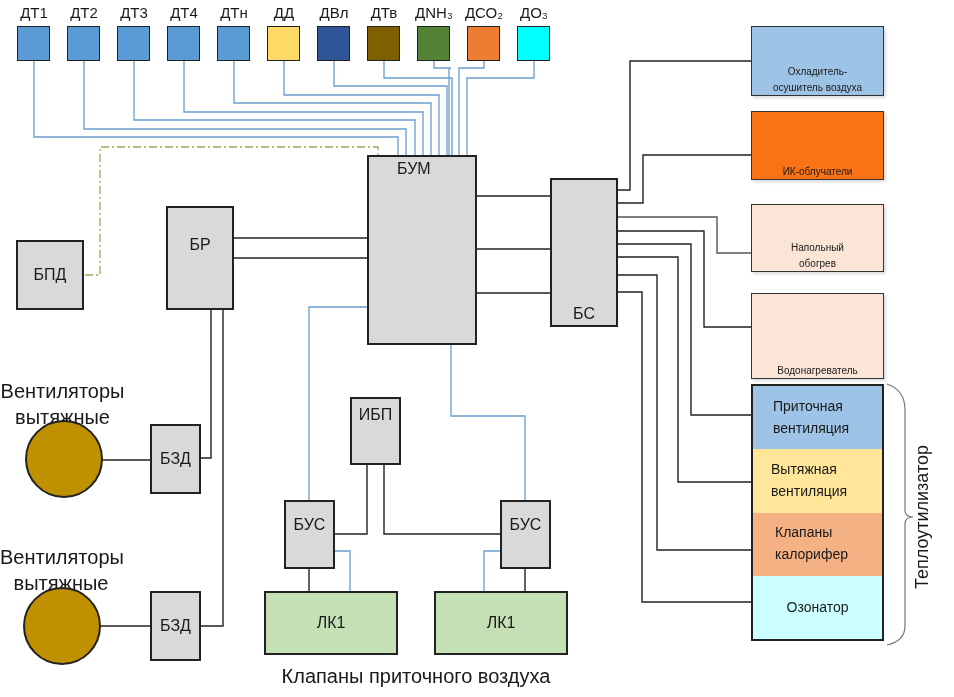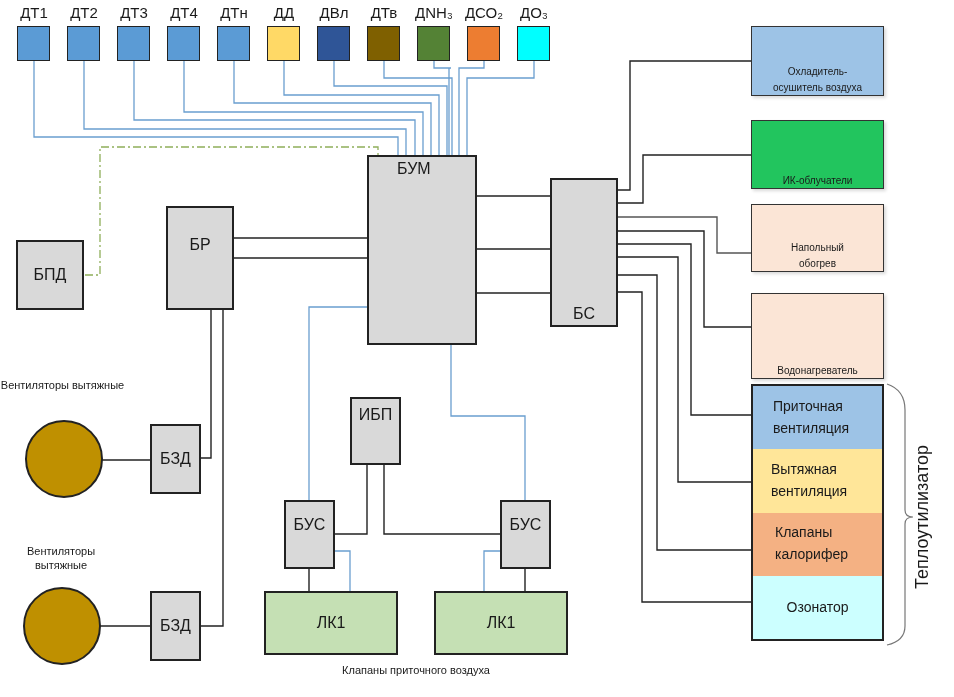--- a/index.html
+++ b/index.html
@@ -7,21 +7,21 @@
   #wires{position:absolute;left:0;top:0;}
   .box{position:absolute;box-sizing:border-box;border:2px solid #222;background:#d9d9d9;display:flex;align-items:center;justify-content:center;text-align:center;font-size:16px;line-height:1.45;}
   .box.top{align-items:flex-start;}
   .box.topsm{align-items:flex-start;padding-top:4px;}
   .sensor{position:absolute;width:33px;height:35px;box-sizing:border-box;border:1.5px solid #222;}
   .slabel{position:absolute;width:50px;text-align:center;font-size:15px;top:4px;}
   .rbox{position:absolute;left:751px;width:133px;box-sizing:border-box;border:1.5px solid #333;display:flex;align-items:flex-end;justify-content:center;text-align:center;font-size:10px;line-height:1.55;box-shadow:2px 2px 3px rgba(0,0,0,0.15);}
   .stack{position:absolute;left:751px;top:384px;width:133px;height:257px;box-sizing:border-box;border:2px solid #222;}
   .seg{box-sizing:border-box;height:25%;display:flex;align-items:center;justify-content:center;text-align:left;font-size:14px;line-height:1.55;}
   .fan{position:absolute;border-radius:50%;border:2px solid #222;background:#bf9000;box-sizing:border-box;}
-  .caption{position:absolute;font-size:11px;text-align:center;line-height:1.3;}
+  .caption{position:absolute;font-size:20px;text-align:center;line-height:1.3;}
   .vert{position:absolute;left:902px;top:427px;width:40px;height:180px;}
   .vert span{position:absolute;left:50%;top:50%;transform:translate(-50%,-50%) rotate(-90deg);white-space:nowrap;font-size:18px;}
   .green{background:#c5e0b4;}
 </style>
 </head>
 <body>
 
 <svg id="wires" width="954" height="697">
   <g fill="none" stroke="#6a9ecf" stroke-width="1.3">
     <path d="M34 61 V137 H398 V155"></path>
@@ -152,21 +152,21 @@
     <span>ЛК1</span>
   </div>
 <div class="box green" style="left:434px;top:591px;width:134px;height:64px;">
     <span>ЛК1</span>
   </div>
 <div class="caption" style="left:264px;top:663px;width:304px;">Клапаны приточного воздуха</div>
 
 <div class="rbox" style="top: 26px; height: 70px; padding: 0px 14px; background: rgb(157, 195, 230);">
     <span>Охладитель-осушитель воздуха</span>
   </div>
-<div class="rbox" style="top: 120px; height: 69px; background: #22c55e;">
+<div class="rbox" style="top: 111px; height: 69px; background: #f97316;">
     <span>ИК-облучатели</span>
   </div>
 <div class="rbox" style="top: 204px; height: 68px; padding: 0px 24px; background: rgb(251, 229, 214);">
     <span>Напольный обогрев</span>
   </div>
 <div class="rbox" style="top: 293px; height: 86px; background: rgb(251, 229, 214);">
     <span>Водонагреватель</span>
   </div>
 
 <div class="stack">

